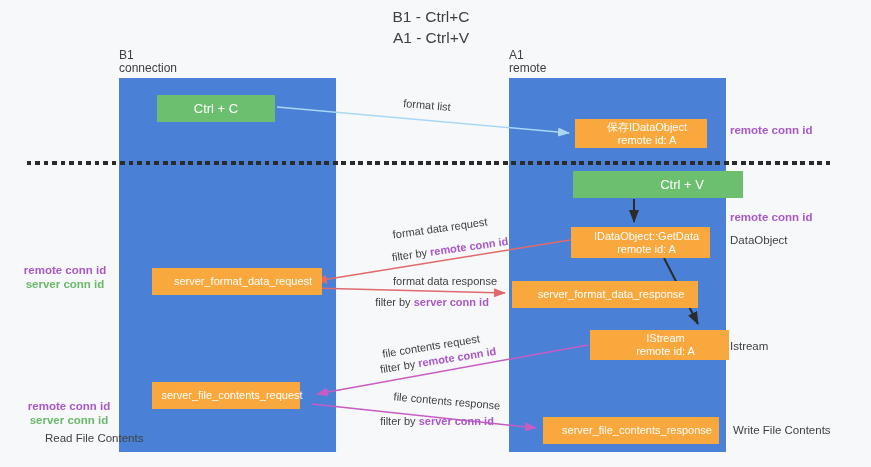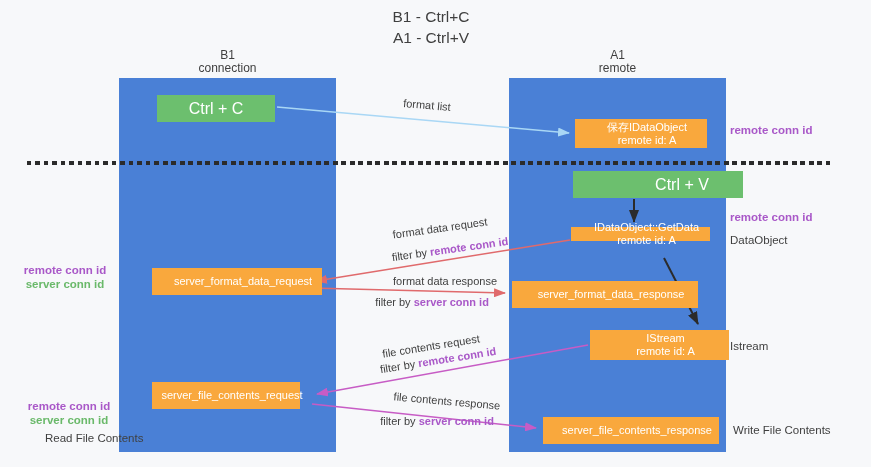--- a/index.html
+++ b/index.html
@@ -1,28 +1,28 @@
 <!DOCTYPE html>
 <html style="--background: #f7f8fa; --column-blue: #4a80d6; --box-orange: #f9a83d; --box-green: #6cbf6e; --arrow-red: #e06a6c; --arrow-magenta: #c75cc5; --arrow-lightblue: #a9d7f5; --arrow-black: #2b2b2b; --label-purple: #a958c8; --label-green: #6ab96a; --text-dark: #3f3f3f;"><head>
 <meta charset="utf-8">
 <style>
   html,body{margin:0;padding:0;}
   .canvas{position:relative;width:871px;height:467px;background:var(--background,#f7f8fa);
     font-family:"Liberation Sans","DejaVu Sans",sans-serif;overflow:hidden;}
   .column{position:absolute;top:78px;width:217px;height:374px;background:var(--column-blue,#4a80d6);}
   .title{position:absolute;left:0;top:6px;width:862px;text-align:center;font-size:15.5px;
     line-height:21px;color:var(--text-dark,#3f3f3f);}
-  .col-header{position:absolute;top:49px;width:217px;text-align:center;font-size:12px;
+  .col-header{position:absolute;top:49px;width:217px;font-size:12px;
     line-height:13px;color:var(--text-dark,#3f3f3f);}
   .dashed{position:absolute;left:27px;top:161px;width:803px;height:4px;
     background:repeating-linear-gradient(to right,var(--arrow-black,#2b2b2b) 0 4.5px,transparent 4.5px 8.5px);}
   .box{position:absolute;display:flex;flex-direction:column;align-items:center;justify-content:center;
     color:#fff;text-align:center;font-size:11px;line-height:13px;white-space:nowrap;}
   .orange{background:var(--box-orange,#f9a83d);padding-left:12px;}
-  .green{background:var(--box-green,#6cbf6e);font-size:16px;}
+  .green{background:var(--box-green,#6cbf6e);font-size:13px;}
   .lbl{position:absolute;font-size:11px;color:var(--text-dark,#3f3f3f);white-space:nowrap;}
   .center{text-align:center;}
   .purple{color:var(--label-purple,#a958c8);font-weight:bold;}
   .greenlbl{color:var(--label-green,#6ab96a);font-weight:bold;}
   .side{font-size:11.5px;}
   .svg-layer{position:absolute;left:0;top:0;pointer-events:none;}
   .ln-blue{stroke:var(--arrow-lightblue,#a9d7f5);stroke-width:1.5;}
   .ln-red{stroke:var(--arrow-red,#e06a6c);stroke-width:1.5;}
   .ln-mag{stroke:var(--arrow-magenta,#c75cc5);stroke-width:1.5;}
   .ln-blk{stroke:var(--arrow-black,#2b2b2b);stroke-width:2;}
@@ -81,21 +81,21 @@
 
   <div class="box orange" style="left:575px;top:119px;width:120px;height:29px;">
     <div>保存IDataObject</div>
     <div>remote id: A</div>
   </div>
 
   <div class="box green" style="left:573px;top:171px;width:122px;height:27px;padding-left:48px;">
     <div>Ctrl + V</div>
   </div>
 
-  <div class="box orange" style="left:571px;top:227px;width:127px;height:14px;">
+  <div class="box orange" style="left:571px;top:227px;width:127px;height:31px;">
     <div>IDataObject::GetData</div>
     <div>remote id: A</div>
   </div>
 
   <div class="box orange" style="left:152px;top:268px;width:158px;height:27px;">
     <div>server_format_data_request</div>
   </div>
 
   <div class="box orange" style="left:512px;top:281px;width:174px;height:27px;">
     <div>server_format_data_response</div>

